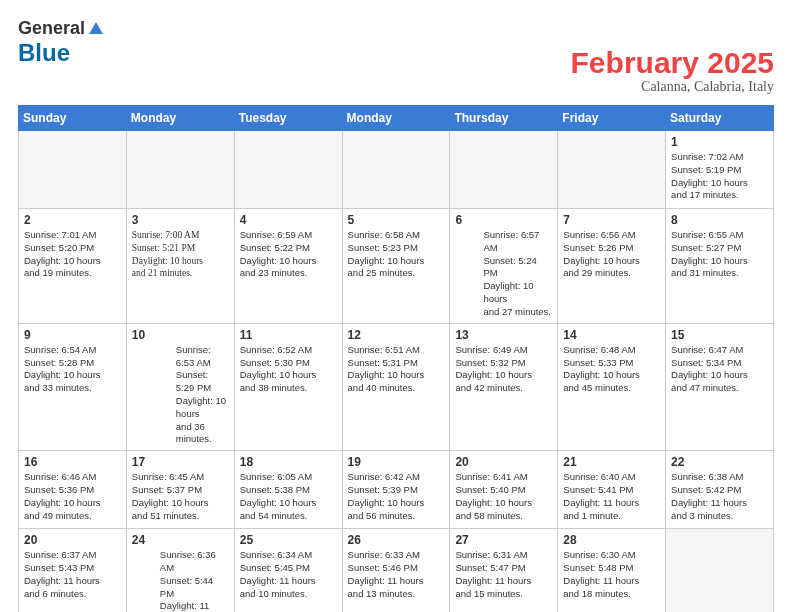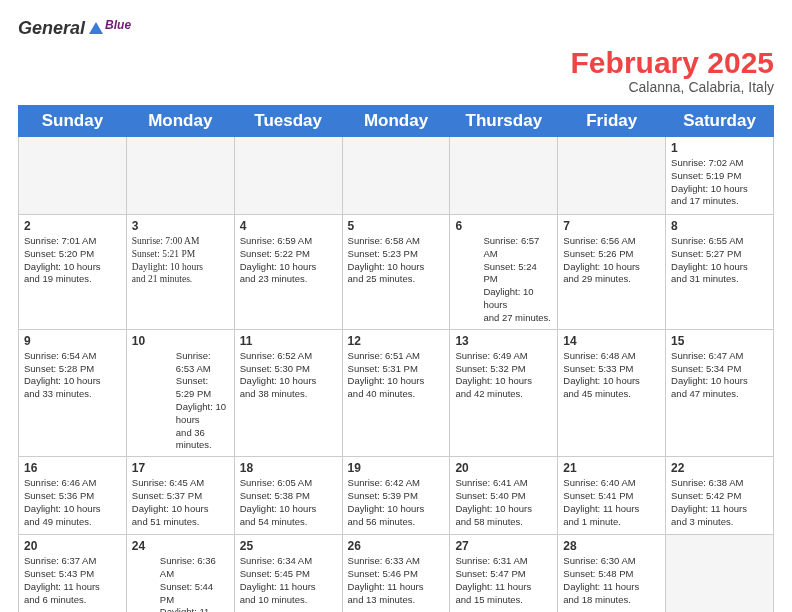--- a/index.html
+++ b/index.html
@@ -17,69 +17,69 @@
       padding: 18px 18px 10px 18px;
     }
     .header {
       display: flex;
       justify-content: space-between;
       align-items: flex-start;
       margin-bottom: 10px;
     }
     .logo {
       display: flex;
-      flex-direction: row;
+      flex-direction: column;
       align-items: flex-start;
-      font-style: italic;
     }
     .logo-text {
       display: flex;
       align-items: center;
     }
     .logo-general {
       font-size: 18px;
       font-weight: bold;
       color: #333;
     }
     .logo-blue {
-      font-size: 12px;
-      font-weight: bold;
-      color: #701a75;
+      font-size: 24px;
+      font-weight: bold;
+      color: #0369a1;
     }
     .logo-icon {
       width: 18px;
       height: 18px;
       margin-left: 2px;
     }
     .title-block {
       text-align: right;
     }
     .month-title {
       font-size: 30px;
       font-weight: bold;
       color: #ef4444;
       line-height: 1.1;
       margin-top: 28px;
     }
     .location {
       font-size: 14px;
       color: #555;
+      font-family: Liberation Serif, serif;
     }
     .calendar {
       width: 100%;
       border-collapse: collapse;
       border: 1px solid #ccc;
     }
     .calendar th {
       background-color: #3a7bd5;
       color: #fff;
-      font-size: 17px;
+      font-size: 12px;
       font-weight: bold;
       padding: 5px 4px;
-      text-align: center;
+      text-align: left;
       border: 1px solid #3a7bd5;
     }
     .calendar td {
       border: 1px solid #ccc;
       vertical-align: top;
       padding: 4px 5px;
       width: 108px;
       height: 78px;
       background: #fff;
     }

